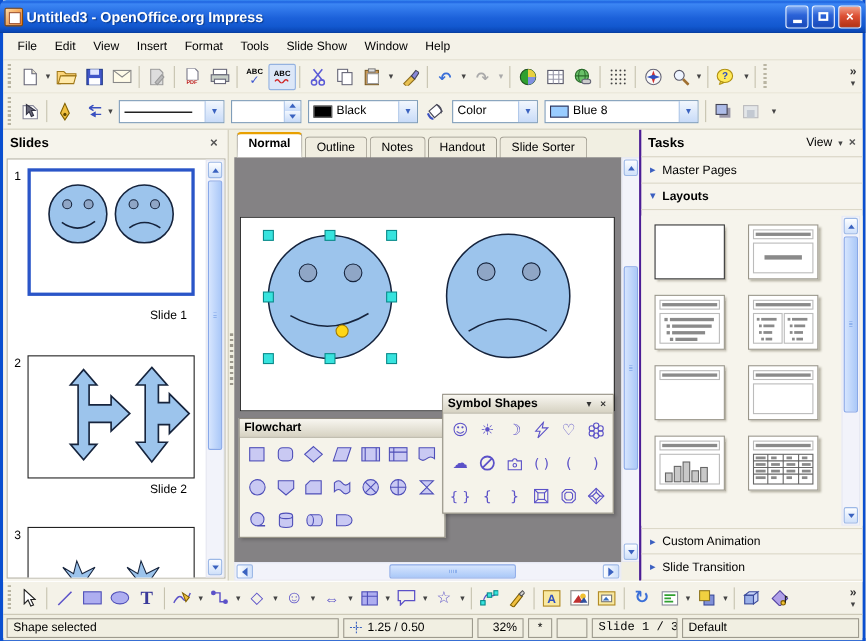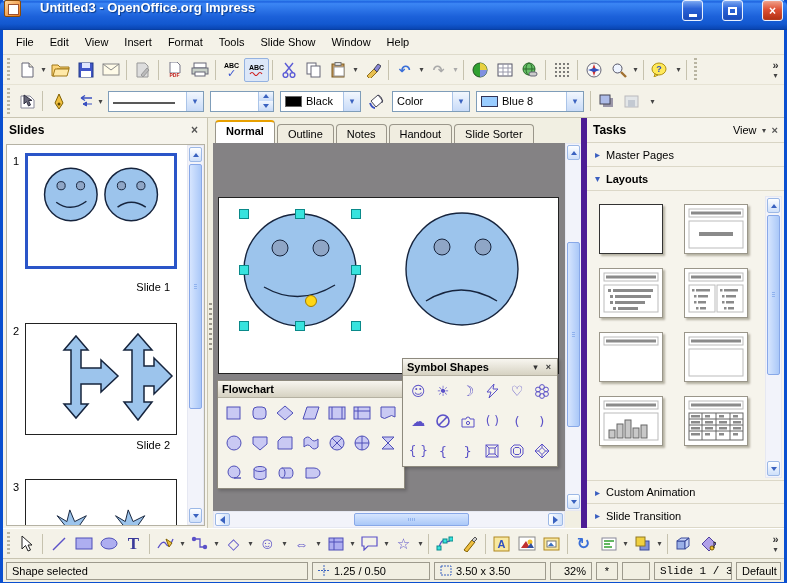--- a/index.html
+++ b/index.html
@@ -3,21 +3,21 @@
 <meta charset="utf-8">
 <style>
   * { margin:0; padding:0; box-sizing:border-box; }
   html,body { width:787px; height:583px; overflow:hidden; }
   body { font-family:"Liberation Sans","DejaVu Sans",sans-serif; font-size:11px; color:#000; background:#f1efe2; }
 
   .window { position:relative; width:787px; height:583px;
     border-left:3px solid #0a4fd0; border-right:3px solid #0a4fd0; border-bottom:3px solid #0a4fd0; }
 
   
-  .titlebar { height:30px; display:flex; padding:0 4px; gap:19px;
+  .titlebar { height:30px; display:flex; align-items:center; padding:0 4px; gap:3px;
     background:linear-gradient(180deg,#3a8af2 0%,#1e63e0 6%,#3c86f4 12%,#1c61da 55%,#1258cf 80%,#0a46b4 96%,#073b97 100%);
     border-radius:6px 6px 0 0; margin:0 -3px; }
   .app-icon { width:17px; height:17px; border-radius:2px; flex:0 0 auto;
     background:linear-gradient(135deg,#ffd9a0,#e87818); border:1px solid #8a4a08; position:relative; }
   .app-icon::after { content:""; position:absolute; left:3px; top:3px; width:9px; height:9px; background:#fff; border:1px solid #a0522d; }
   .title-text { color:#fff; font-weight:bold; font-size:13px; text-shadow:1px 1px 1px #0a3a8a; flex:1 1 auto;
     white-space:nowrap; overflow:hidden; }
   .winbtn { width:21px; height:21px; border-radius:3px; border:1px solid #eaf2ff; display:flex; align-items:center;
     justify-content:center; color:#fff; font-weight:bold; font-size:12px;
     background:linear-gradient(180deg,#7aa7f2 0%,#2b63d8 40%,#1748b8 100%); box-shadow:inset 0 0 2px #fff3; }
@@ -110,21 +110,21 @@
   .float-title { height:17px; display:flex; align-items:center; padding:0 4px; gap:4px; font-weight:bold; font-size:11px;
     background:linear-gradient(180deg,#f8f6f0,#d6d2c2); border-bottom:1px solid #b5b1a2; }
   .float-title .sp { flex:1; }
   .float-title .tbx { font-size:9px; color:#333; padding:0 2px; }
   .shape-row { display:flex; align-items:center; padding:2px 3px; }
   .shape-cell { width:26px; height:26px; display:flex; align-items:center; justify-content:center; border:1px solid transparent; border-radius:2px; }
   .sym-cell { width:25px; }
   .symglyph { color:#5b51c8; font-size:14px; line-height:1; font-family:"DejaVu Sans",sans-serif; }
 
   
-  .tasks-panel { position:absolute; right:0; top:0; bottom:0; width:203px; background:#f6f4ec; border-left:6px solid #4c1d95; }
+  .tasks-panel { position:absolute; right:0; top:0; bottom:0; width:203px; background:#f6f4ec; border-left:2px solid #4c1d95; }
   .tasks-head { height:25px; display:flex; align-items:center; padding:0 6px; gap:3px; border-bottom:1px solid #d8d4c4; }
   .tasks-head .t { font-weight:bold; font-size:12px; flex:1; }
   .trow { height:24px; display:flex; align-items:center; gap:6px; padding:0 8px; border-bottom:1px solid #dcd8c8; }
   .trow .tri { color:#3b5fc0; font-size:10px; }
   .trow.bold { font-weight:bold; }
   .layout-grid { position:absolute; left:0; right:0; top:78px; height:282px; background:#f6f4ec; overflow:hidden; }
   .lt { position:absolute; width:64px; height:50px; background:#fff; border:1px solid #9a968a; box-shadow:2px 2px 2px #b5b1a2; }
   .lt.first { border-color:#333; }
   .lt svg { display:block; }
   .tasks-bottom { position:absolute; left:0; right:0; bottom:0; }
@@ -380,37 +380,37 @@
       <span class="cval"></span>
       <span class="spin">
         <div>
             <span class="tri-u"></span>
           </div>
         <div>
             <span class="tri-d"></span>
           </div>
       </span>
     </div>
-    <div class="combo" style="width:81px;">
+    <div class="combo" style="width:100px;">
       <span class="swatch" style="background:#000;"></span>
       <span class="cval">Black</span>
       <span class="cbtn">▾</span>
     </div>
     <div class="tbtn">
       <svg width="17" height="17">
           <path d="M3 8l7-6 5 6-7 6z" fill="#fff" stroke="#445"></path>
           <path d="M10 2q5 2 4 8" fill="none" stroke="#445"></path>
           <path d="M2 10q2 5 5 5" fill="none" stroke="#3a50c0" stroke-width="2"></path>
         </svg>
     </div>
     <div class="combo" style="width:78px;">
       <span class="cval">Color</span>
       <span class="cbtn">▾</span>
     </div>
-    <div class="combo" style="width:108px;justify-content:flex-end;">
+    <div class="combo" style="width:140px;justify-content:flex-end;">
       <span class="swatch" style="background:#99ccff;border-color:#335;"></span>
       <span class="cval">Blue 8</span>
       <span class="cbtn">▾</span>
     </div>
     <div class="tb-sep"></div>
     <div class="tbtn">
       <svg width="17" height="16">
           <rect x="5" y="5" width="10" height="9" fill="#9a96a8"></rect>
           <rect x="2" y="2" width="10" height="9" fill="#aebce8" stroke="#445"></rect>
         </svg>
@@ -1045,26 +1045,20 @@
   <div class="statusbar">
     <div class="sfield" style="width:302px;">
       <span>Shape selected</span>
     </div>
     <div class="sfield" style="width:118px;">
       <svg width="12" height="11">
           <path d="M6 0v11M0 5.5h12" stroke="#3a62c0" stroke-dasharray="2 1"></path>
         </svg>
       <span>1.25 / 0.50</span>
     </div>
-    <div class="sfield" style="width:112px;">
-      <svg width="12" height="11">
-          <rect x="1" y="1" width="10" height="9" fill="none" stroke="#3a62c0" stroke-dasharray="2 1"></rect>
-        </svg>
-      <span>3.50 x 3.50</span>
-    </div>
     <div class="sfield" style="width:42px;justify-content:flex-end;">
       <span>32%</span>
     </div>
     <div class="sfield" style="width:22px;justify-content:center;">
       <span>*</span>
     </div>
     <div class="sfield" style="width:28px;"></div>
     <div class="sfield" style="width:78px;font-family:Liberation Mono, monospace;">
       <span>Slide 1 / 3</span>
     </div>

